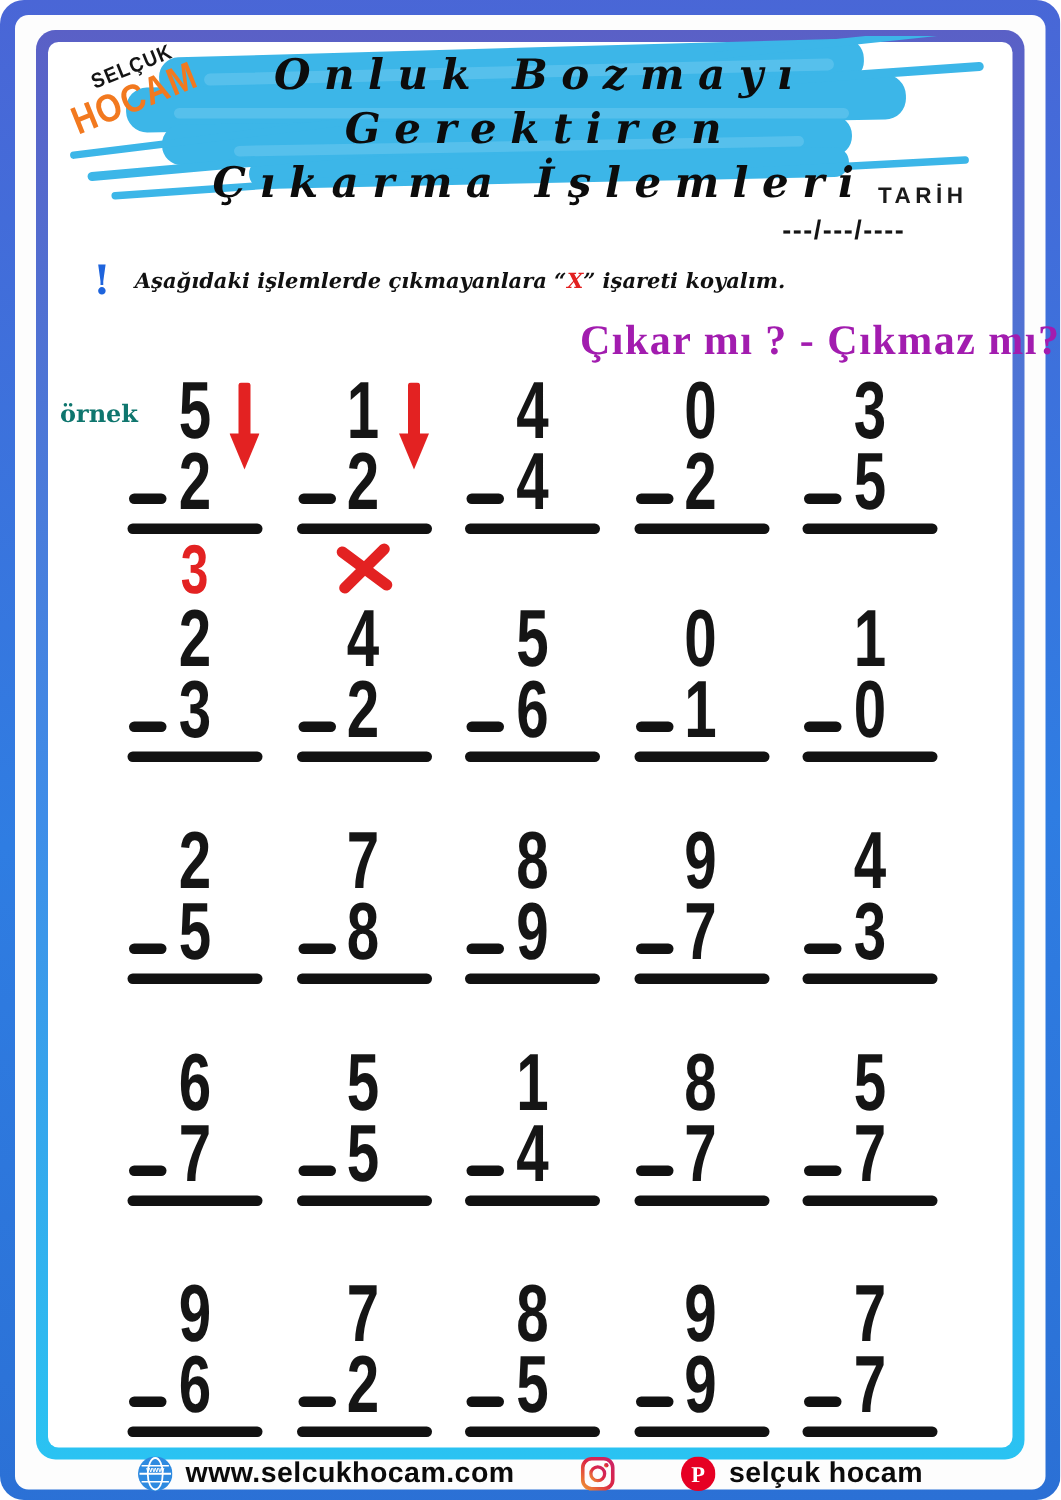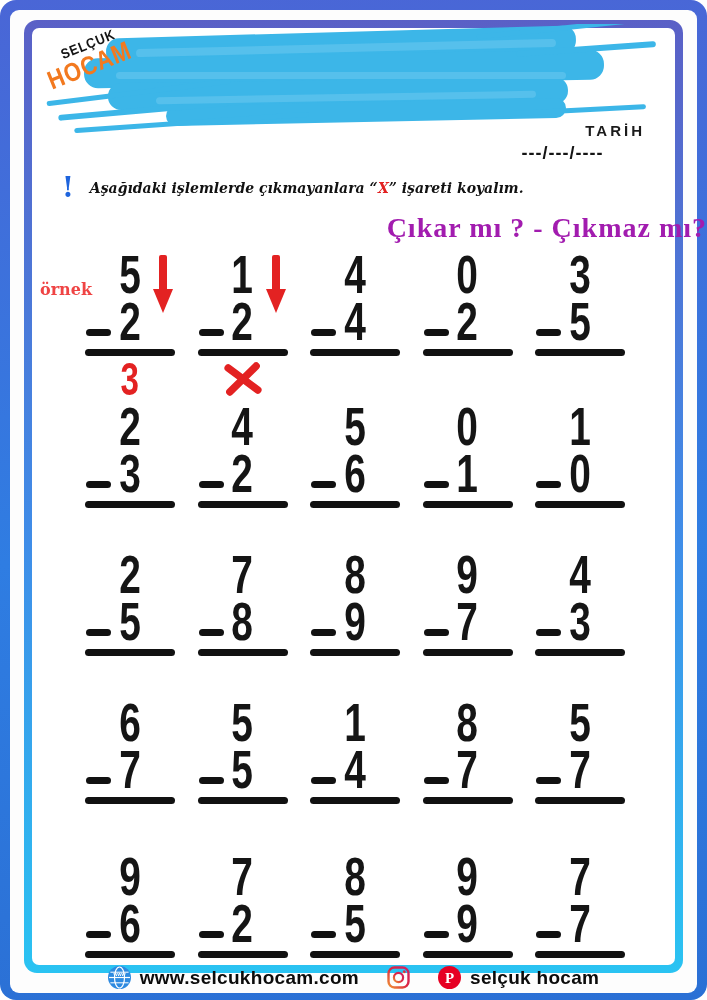--- a/index.html
+++ b/index.html
@@ -33,41 +33,41 @@
       gap:16px;align-items:flex-start;z-index:4;}
   .bang{font-family:"DejaVu Serif",serif;font-size:27px;line-height:27px;
       font-weight:bold;color:#1e64dd;}
   .instr-text{font-family:"DejaVu Serif",serif;font-style:italic;font-weight:bold;
       font-size:14px;line-height:22px;color:#111;padding-top:3px;text-align:right;}
   .red-x-inline{color:#e22020;}
   .subtitle{position:absolute;left:0;right:0;top:212px;text-align:right;z-index:4;
       font-family:"Liberation Serif",serif;font-weight:bold;font-size:28px;
       color:#a21caf;letter-spacing:1px;}
   .example-label{position:absolute;left:40px;top:266px;z-index:4;
-      font-family:"DejaVu Serif",serif;font-weight:bold;font-size:16px;color:#ef4444;margin-top:14px;}
+      font-family:"DejaVu Serif",serif;font-weight:bold;font-size:16px;color:#0f766e;}
   
   .grid{position:absolute;left:85px;top:252px;width:540px;height:700px;z-index:3;}
   .prob-row{position:absolute;left:0;width:100%;display:flex;justify-content:space-between;}
   .prob-row.r0{top:0;} .prob-row.r1{top:152px;} .prob-row.r2{top:300px;}
   .prob-row.r3{top:448px;} .prob-row.r4{top:602px;}
   .prob{position:relative;width:90px;display:flex;flex-direction:column;align-items:center;}
   .digit{display:inline-block;font-weight:bold;color:#151515;font-size:54px;
       line-height:44px;transform:scaleX(.72);}
   .minuend{height:46px;}
   .sub{position:relative;width:100%;height:46px;text-align:center;margin-top:1px;}
   .minus{position:absolute;left:1px;bottom:9px;width:25px;height:7px;background:#111;
       border-radius:4px;}
   .rule{width:100%;height:7px;background:#111;border-radius:4px;margin-top:4px;}
   .answer{height:44px;margin-top:1px;display:flex;align-items:center;justify-content:center;}
   .red-digit{display:inline-block;font-weight:bold;color:#e32222;font-size:46px;
       line-height:40px;transform:scaleX(.72);}
   .arrow{position:absolute;right:2px;top:3px;}
   
   .footer{position:absolute;left:30px;right:30px;top:966px;height:28px;z-index:5;
-      display:flex;align-items:flex-start;justify-content:center;gap:28px;}
+      display:flex;align-items:flex-end;justify-content:center;gap:44px;}
   .footer-item{display:flex;align-items:center;gap:9px;}
   .footer-text{font-size:19px;font-weight:600;color:#0b0b0b;letter-spacing:.3px;}
 </style>
 </head>
 <body>
 
 <div class="page">
   <div class="outer-frame"></div>
   <div class="page-bg"></div>
   <div class="inner-frame">
@@ -92,20 +92,25 @@
       <rect x="70" y="48" width="450" height="7" rx="3.5"></rect>
       <rect x="110" y="70" width="380" height="7" rx="3.5" transform="rotate(-1 300 73)"></rect>
     </g>
   </svg>
 
   <div class="logo">
     <div class="logo-top">SELÇUK</div>
     <div class="logo-bottom">HOCAM</div>
   </div>
 
+  <div class="title">
+    <div>Onluk Bozmayı</div>
+    <div>Gerektiren</div>
+    <div>Çıkarma İşlemleri</div>
+  </div>
 
   <div class="date-label">TARİH</div>
   <div class="date-value">---/---/----</div>
 
   <div class="instruction">
     <span class="bang">!</span>
     <span class="instr-text"><span>Aşağıdaki işlemlerde çıkmayanlara “</span><span class="red-x-inline">X</span><span>” işareti koyalım.</span></span>
   </div>
 
   <div class="subtitle">Çıkar mı ? - Çıkmaz mı?</div>

